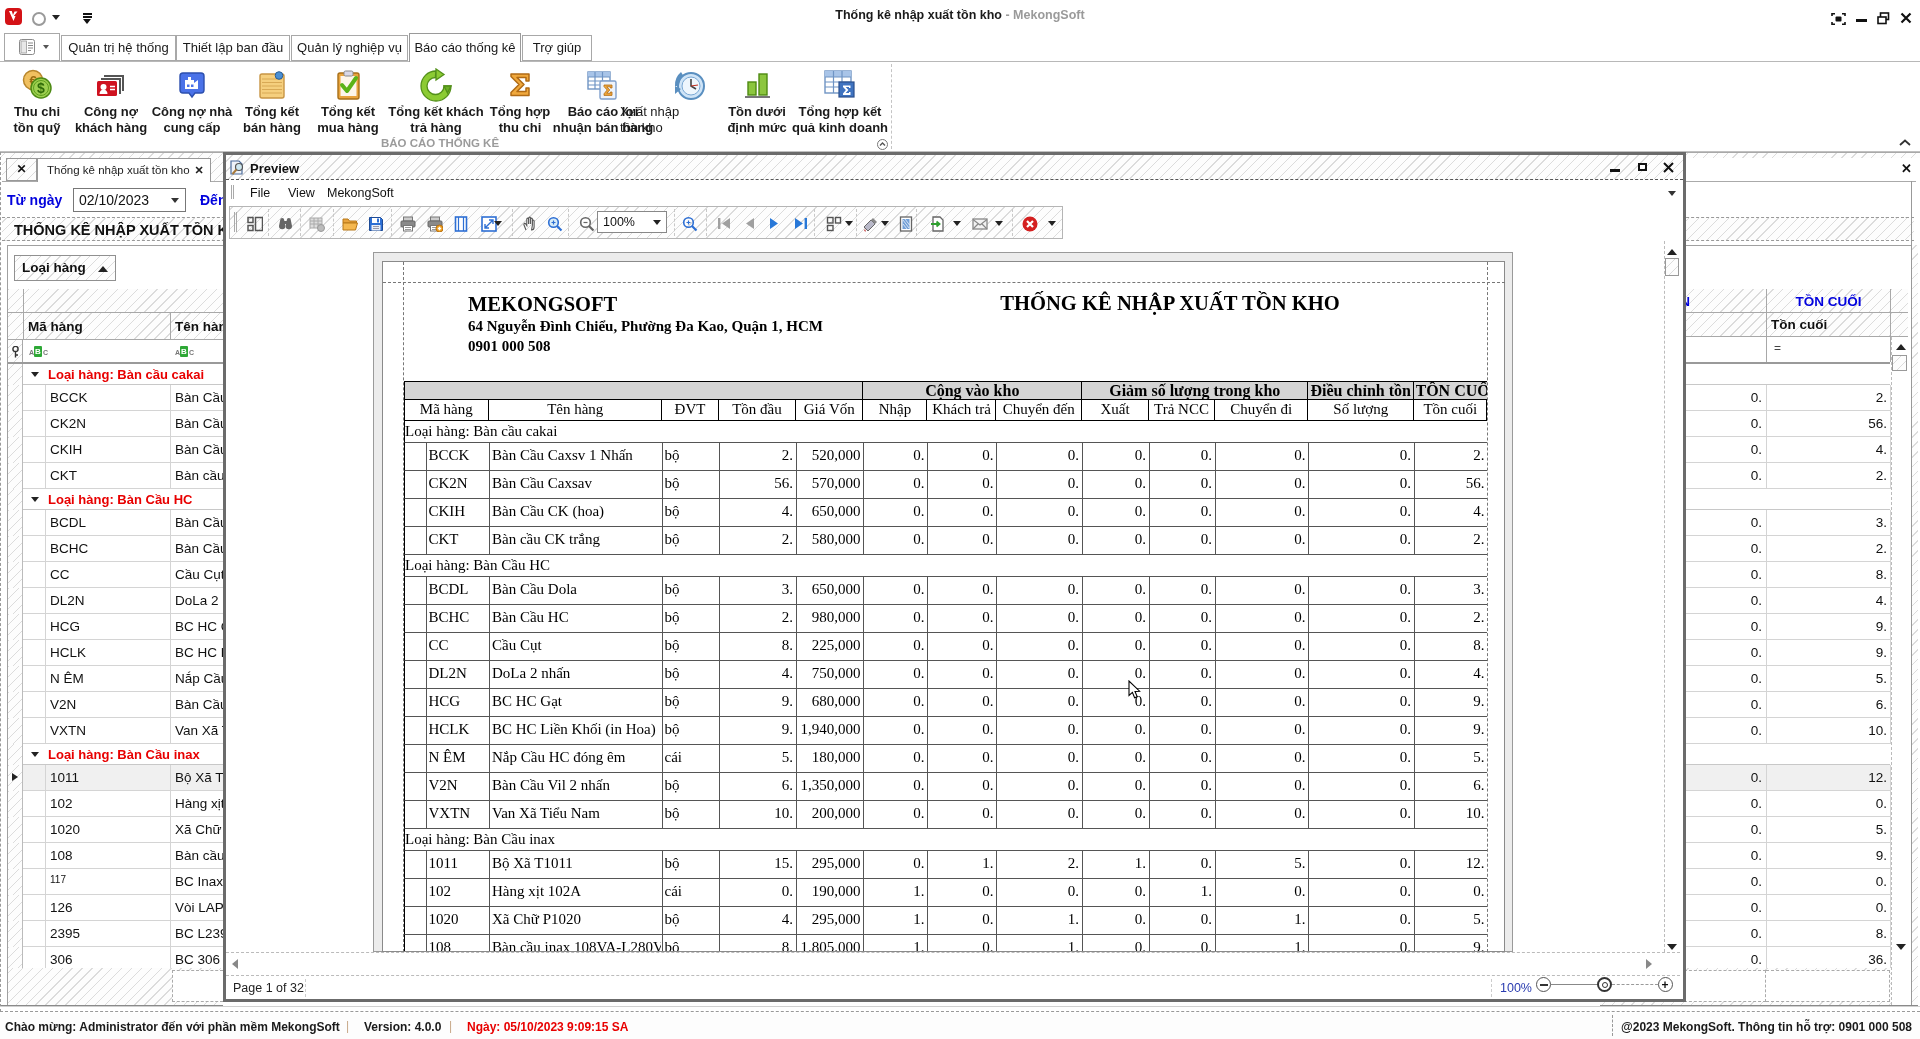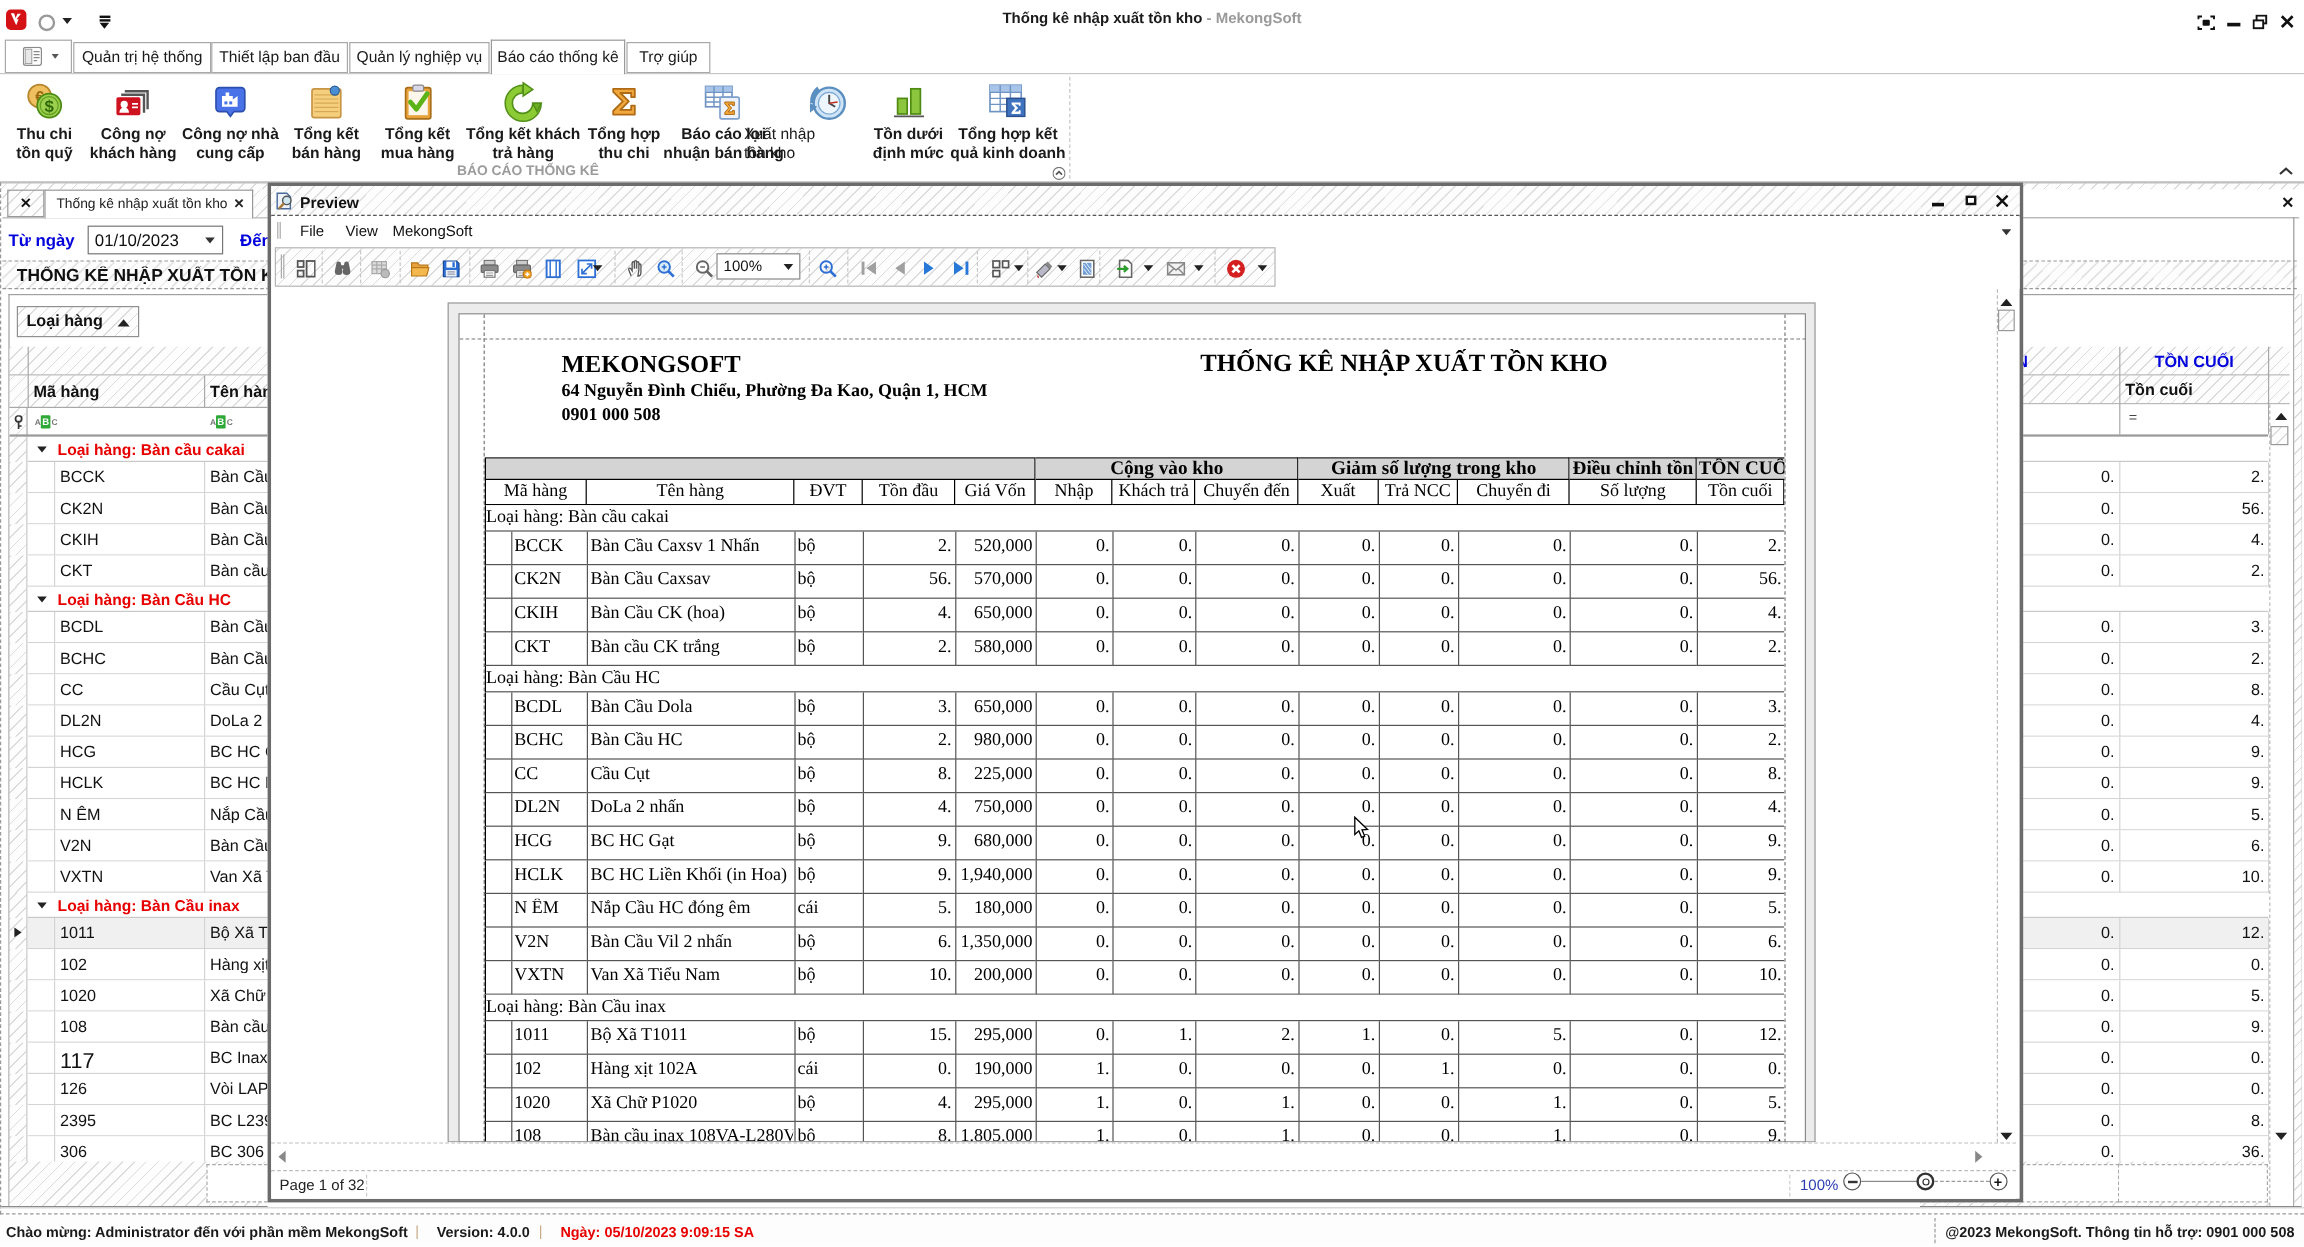--- a/index.html
+++ b/index.html
@@ -152,21 +152,21 @@
 <div class="ab hatch" style="left:0;top:153px;width:1920px;height:5px;"></div>
 <div class="ab" style="left:0;top:158px;width:1920px;height:854px;background:#fff;"></div>
 <div class="ab" style="left:2px;top:181px;width:1914px;height:1px;background:#aaa;"></div>
 <div class="ab hatch" style="left:2px;top:217px;width:1912px;height:24px;border-top:1px dashed #999;border-bottom:1px dashed #999;"></div>
 <div class="ab" style="left:0;top:152px;width:1px;height:860px;border-left:1px dashed #999;"></div>
 <div class="ab hatch" style="left:2px;top:158px;width:221px;height:23px;"></div>
 <div class="ab hatch" style="left:6px;top:158px;width:31px;height:23px;border:1px solid #999;font-weight:bold;text-align:center;line-height:21px;font-size:12px;color:#111;">✕</div>
 <div class="ab" style="left:37px;top:158px;width:174px;height:24px;background:#fff;border:1px solid #999;border-bottom:none;font-size:11.5px;color:#222;line-height:22px;white-space:nowrap;overflow:hidden;"><span style="margin-left:9px;">Thống kê nhập xuất tồn kho</span><b style="margin-left:5px;font-size:11px;">✕</b></div>
 <div class="ab bold blue" style="left:7px;top:192px;font-size:14px;">Từ ngày</div>
 <div class="ab" style="left:73px;top:188px;width:113px;height:24px;background:#fff;border:1px solid #777;"></div>
-<div class="ab" style="left:79px;top:192px;font-size:14px;color:#111;">01/10/2023</div>
+<div class="ab" style="left:79px;top:192px;font-size:14px;color:#111;">02/10/2023</div>
 <div class="ab" style="left:171px;top:198px;width:0;height:0;border-left:4px solid transparent;border-right:4px solid transparent;border-top:5px solid #333;"></div>
 <div class="ab bold blue" style="left:200px;top:192px;font-size:14px;">Đến ngày</div>
 <div class="ab bold" style="left:14px;top:222px;width:209px;font-size:14.5px;color:#111;overflow:hidden;white-space:nowrap;">THỐNG KÊ NHẬP XUẤT TỒN KHO</div>
 <div class="ab" style="left:7px;top:245px;width:216px;height:760px;border-left:1px solid #a0a0a0;border-top:1px solid #a0a0a0;background:#fff;"></div>
 <div class="ab hatch" style="left:14px;top:255px;width:102px;height:26px;border:1px solid #909090;"></div>
 <div class="ab bold" style="left:22px;top:260px;font-size:13.5px;color:#111;">Loại hàng</div>
 <div class="ab" style="left:98px;top:266px;width:0;height:0;border-left:5px solid transparent;border-right:5px solid transparent;border-bottom:6px solid #222;"></div>
 <div class="ab hatch" style="left:8px;top:289px;width:215px;height:24px;border-bottom:1px solid #a8a8a8;"></div>
 <div class="ab hatch" style="left:8px;top:313px;width:215px;height:27px;border-bottom:1px solid #a8a8a8;"></div>
 <div class="ab" style="left:23px;top:289px;width:1px;height:74px;background:#a8a8a8;"></div>
@@ -298,21 +298,21 @@
 <div class="ab hatch" style="left:8px;top:843px;width:15px;height:26px;border-right:1px solid #bbb;"></div>
 <div class="ab" style="left:23px;top:843px;width:200px;height:26px;background:#fff;border-bottom:1px solid #d4d4d4;"></div>
 <div class="ab" style="left:45px;top:843px;width:1px;height:26px;background:#d4d4d4;"></div>
 <div class="ab" style="left:170px;top:843px;width:1px;height:26px;background:#d4d4d4;"></div>
 <div class="cell" style="left:50px;top:848px;width:118px;font-size:13.5px;color:#111;">108</div>
 <div class="cell" style="left:175px;top:848px;width:48px;font-size:13.5px;color:#111;">Bàn cầu inax 108VA-L280V</div>
 <div class="ab hatch" style="left:8px;top:869px;width:15px;height:26px;border-right:1px solid #bbb;"></div>
 <div class="ab" style="left:23px;top:869px;width:200px;height:26px;background:#fff;border-bottom:1px solid #d4d4d4;"></div>
 <div class="ab" style="left:45px;top:869px;width:1px;height:26px;background:#d4d4d4;"></div>
 <div class="ab" style="left:170px;top:869px;width:1px;height:26px;background:#d4d4d4;"></div>
-<div class="cell" style="left:50px;top:874px;width:118px;font-size:18px;color:#111;">117</div>
+<div class="cell" style="left:50px;top:874px;width:118px;font-size:10px;color:#111;">117</div>
 <div class="cell" style="left:175px;top:874px;width:48px;font-size:13.5px;color:#111;">BC Inax C117</div>
 <div class="ab hatch" style="left:8px;top:895px;width:15px;height:26px;border-right:1px solid #bbb;"></div>
 <div class="ab" style="left:23px;top:895px;width:200px;height:26px;background:#fff;border-bottom:1px solid #d4d4d4;"></div>
 <div class="ab" style="left:45px;top:895px;width:1px;height:26px;background:#d4d4d4;"></div>
 <div class="ab" style="left:170px;top:895px;width:1px;height:26px;background:#d4d4d4;"></div>
 <div class="cell" style="left:50px;top:900px;width:118px;font-size:13.5px;color:#111;">126</div>
 <div class="cell" style="left:175px;top:900px;width:48px;font-size:13.5px;color:#111;">Vòi LAPEN 126</div>
 <div class="ab hatch" style="left:8px;top:921px;width:15px;height:26px;border-right:1px solid #bbb;"></div>
 <div class="ab" style="left:23px;top:921px;width:200px;height:26px;background:#fff;border-bottom:1px solid #d4d4d4;"></div>
 <div class="ab" style="left:45px;top:921px;width:1px;height:26px;background:#d4d4d4;"></div>

